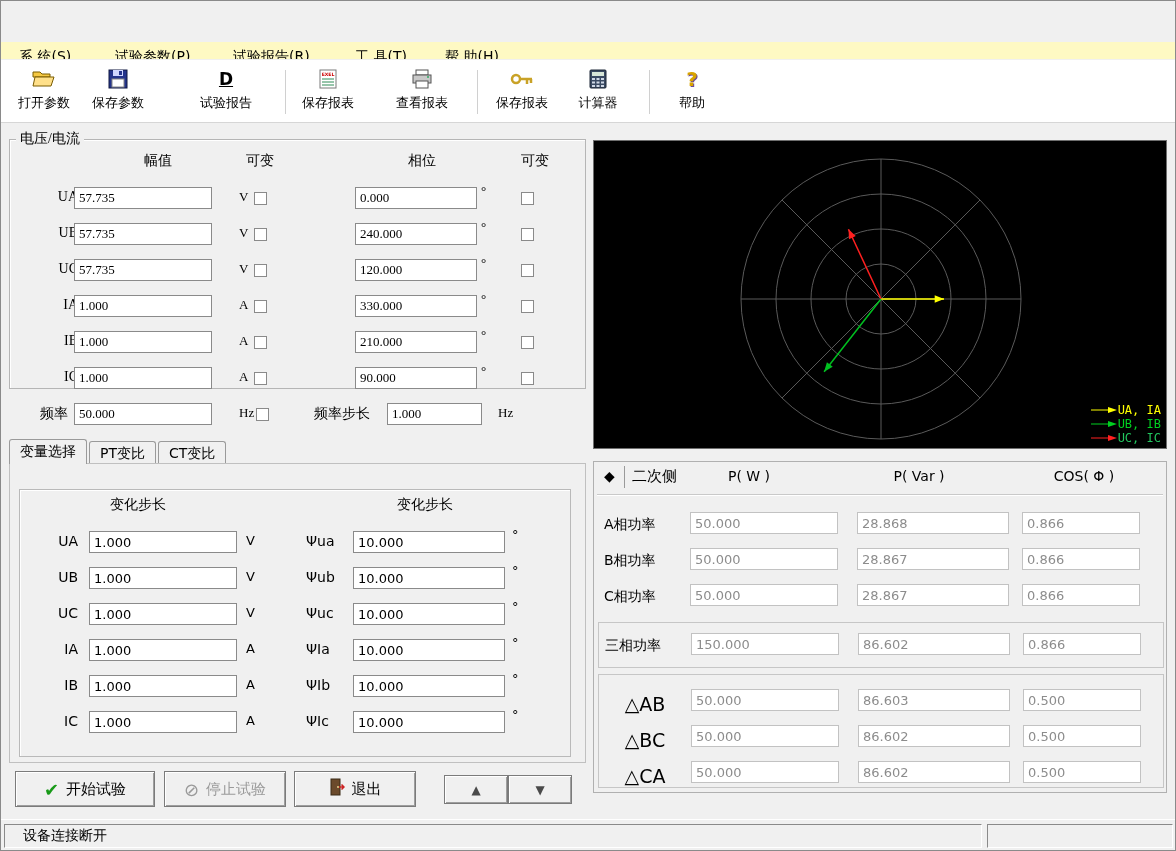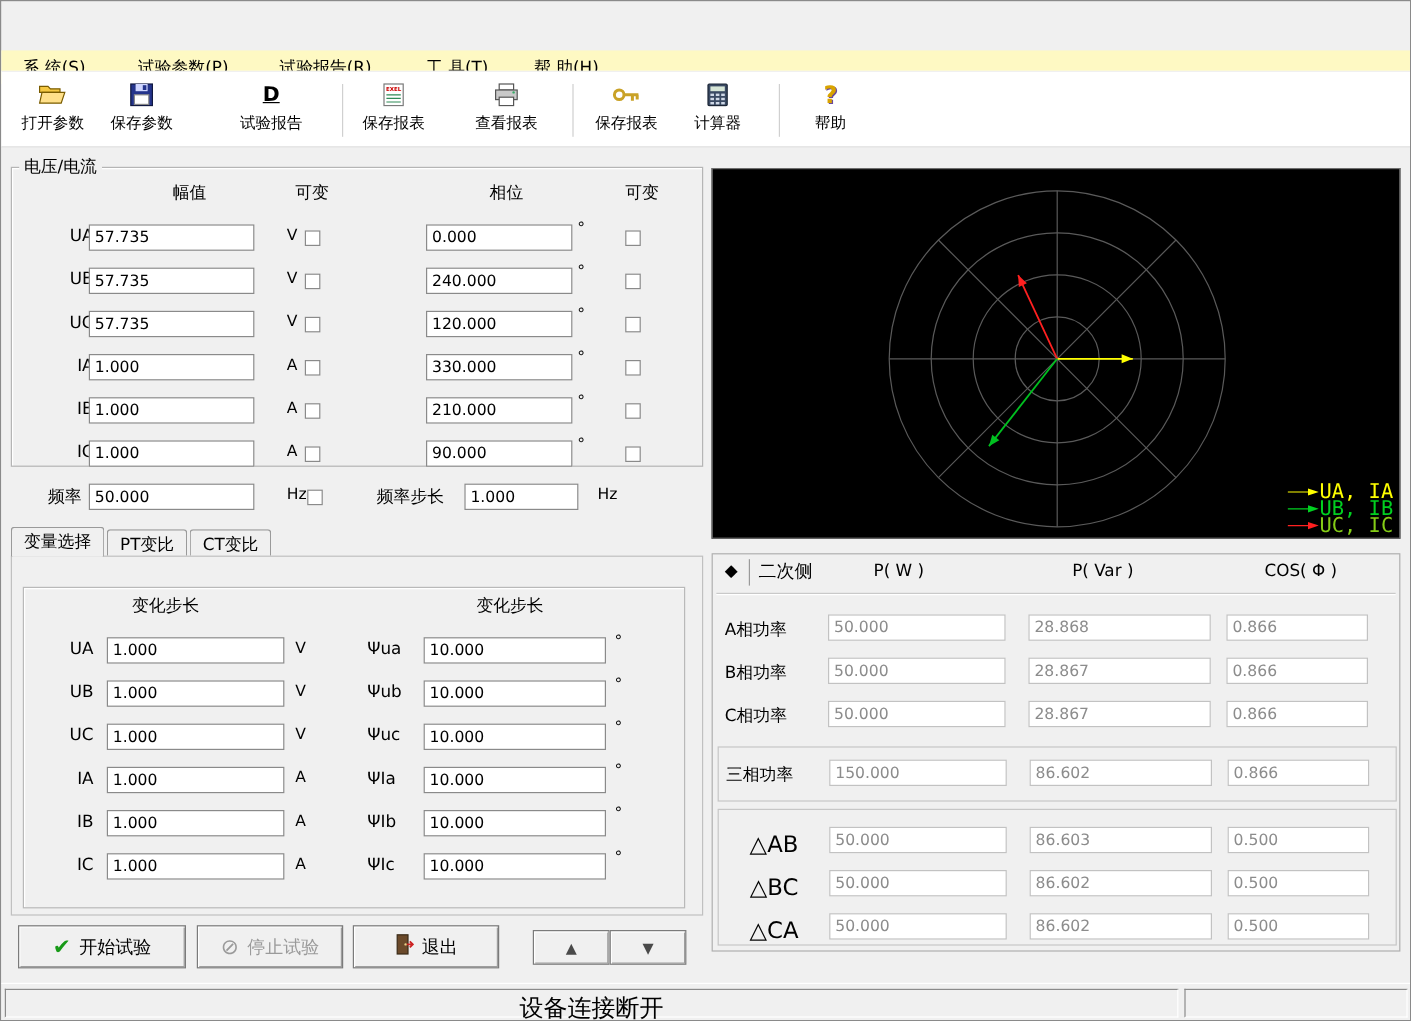--- a/index.html
+++ b/index.html
@@ -30,21 +30,21 @@
   .client { position:absolute; left:0; top:122px; width:1176px; height:696px; background:#f0f0f0; }
 
   .groupbox { position:absolute; border:1px solid #b5b5b5; box-shadow:1px 1px 0 #ffffff inset; }
   .group-title { position:absolute; top:-10px; left:6px; background:#f0f0f0; padding:0 4px; font-size:14px; }
   .lbl { position:absolute; font-size:14px; color:#000; white-space:nowrap; }
   .edit { position:absolute; height:22px; border:1px solid #8a8a8a; background:#fff; font-size:13px; padding:0 4px; font-family:inherit; color:#000; }
   .result { color:#8c8c8c; border:1px solid #c2c2c2; }
   .cb { position:absolute; width:13px; height:13px; background:#fff; border:1px solid #8a8a8a; }
 
   
-  .vc-group { left:8px; top:16px; width:577px; height:250px; }
+  .vc-group { left:8px; top:16px; width:577px; height:250px;font-family:Liberation Serif, serif; }
   .h-amp { left:102px; top:12px; width:60px; text-align:right; }
   .h-var1 { left:230px; top:12px; width:40px; text-align:center; }
   .h-pha { left:382px; top:12px; width:60px; text-align:center; }
   .h-var2 { left:505px; top:12px; width:40px; text-align:center; }
   .vrow { position:absolute; left:0; width:577px; height:24px; }
   .vrow .rl { left:40px; width:28px; text-align:right; top:2px; }
   .vrow .amp { left:64px; width:138px; top:0; }
   .vrow .unit { left:229px; top:2px; font-size:13px; }
   .vrow .cb1 { left:244px; top:5px; }
   .vrow .phs { left:345px; width:122px; top:0; }
@@ -75,21 +75,21 @@
 
   
   .btn { position:absolute; background:#f0f0f0; border:1px solid #7b7b7b; box-shadow:inset 1px 1px 0 #ffffff, inset -1px -1px 0 #9e9e9e; display:flex; align-items:center; justify-content:center; gap:7px; font-size:15px; font-family:inherit; color:#000; }
   .btn.disabled { color:#9a9a9a; }
   .start-ico { color:#189a18; font-size:18px; font-weight:bold; }
   .stop-ico { color:#9a9a9a; font-size:18px; }
   .arrow-glyph { color:#4a4a4a; font-size:12px; }
 
   
   .phasor { position:absolute; left:592px; top:17px; width:574px; height:309px; background:#000; border:1px solid #6e6e6e; }
-  .legend { position:absolute; right:5px; bottom:3px; font-size:17px; font-family:"DejaVu Sans Mono",monospace; }
+  .legend { position:absolute; right:5px; bottom:3px; font-size:12px; font-family:"DejaVu Sans Mono",monospace; }
   .legend-row { display:flex; align-items:center; height:14px; }
   .legend-row span { margin-left:1px; }
 
   
   .results { position:absolute; left:592px; top:338px; width:574px; height:332px; border:1px solid #b0b0b0; background:#f0f0f0; }
   .res-hdr { position:absolute; left:0; top:0; width:100%; height:30px; }
   .marker { left:10px; top:6px; font-size:14px; }
   .hdr-vline { position:absolute; left:30px; top:4px; width:1px; height:22px; background:#9a9a9a; }
   .res-title { left:38px; top:5px; font-size:15px; }
   .colh { top:6px; text-align:center; font-size:14px; }
@@ -103,21 +103,21 @@
   .rrow .q { left:263px; width:152px; top:0; }
   .rrow .c { left:428px; width:118px; top:0; }
   .total-box { position:absolute; left:4px; top:160px; width:566px; height:46px; border:1px solid #c6c6c6; }
   .delta-box { position:absolute; left:4px; top:212px; width:566px; height:114px; border:1px solid #c6c6c6; }
   .brow .rlab { left:6px; }
   .brow .dlab { left:10px; width:72px; text-align:center; top:4px; font-size:19px; position:absolute; }
   .brow .p { left:92px; } .brow .q { left:259px; } .brow .c { left:424px; }
 
   
   .statusbar { position:absolute; left:0; top:818px; width:1176px; height:33px; background:#f0f0f0; border-top:1px solid #ffffff; }
-  .status-panel { position:absolute; top:4px; height:24px; border:1px solid; border-color:#8a8a8a #ffffff #ffffff #8a8a8a; font-size:20px; padding:2px 18px; color:#000;text-align:center; }
+  .status-panel { position:absolute; top:4px; height:24px; border:1px solid; border-color:#8a8a8a #ffffff #ffffff #8a8a8a; font-size:14px; padding:2px 18px; color:#000; }
   .sb1 { left:3px; width:978px; }
   .sb2 { left:986px; width:186px; }
 </style>
 </head>
 <body>
 
 <div class="window">
 
 
   <div class="menubar">
@@ -410,21 +410,21 @@
               <line x1="0" y1="4" x2="18" y2="4" stroke="#00d020" stroke-width="1"></line>
               <polygon points="26,4 17,1 17,7" fill="#00d020"></polygon>
             </svg>
             <span style="color:#00d020">UB, IB</span>
           </div>
           <div class="legend-row">
             <svg width="26" height="8">
               <line x1="0" y1="4" x2="18" y2="4" stroke="#ff2020" stroke-width="1"></line>
               <polygon points="26,4 17,1 17,7" fill="#ff2020"></polygon>
             </svg>
-            <span style="color:#84cc16">UC, IC</span>
+            <span style="color:#22c55e">UC, IC</span>
           </div>
         </div>
     </div>
 
     <div class="results">
       <div class="res-hdr">
         <span class="lbl marker">◆</span>
         <span class="hdr-vline"></span>
         <span class="lbl res-title">二次侧</span>
         <span class="lbl colh colp">P( W )</span>

